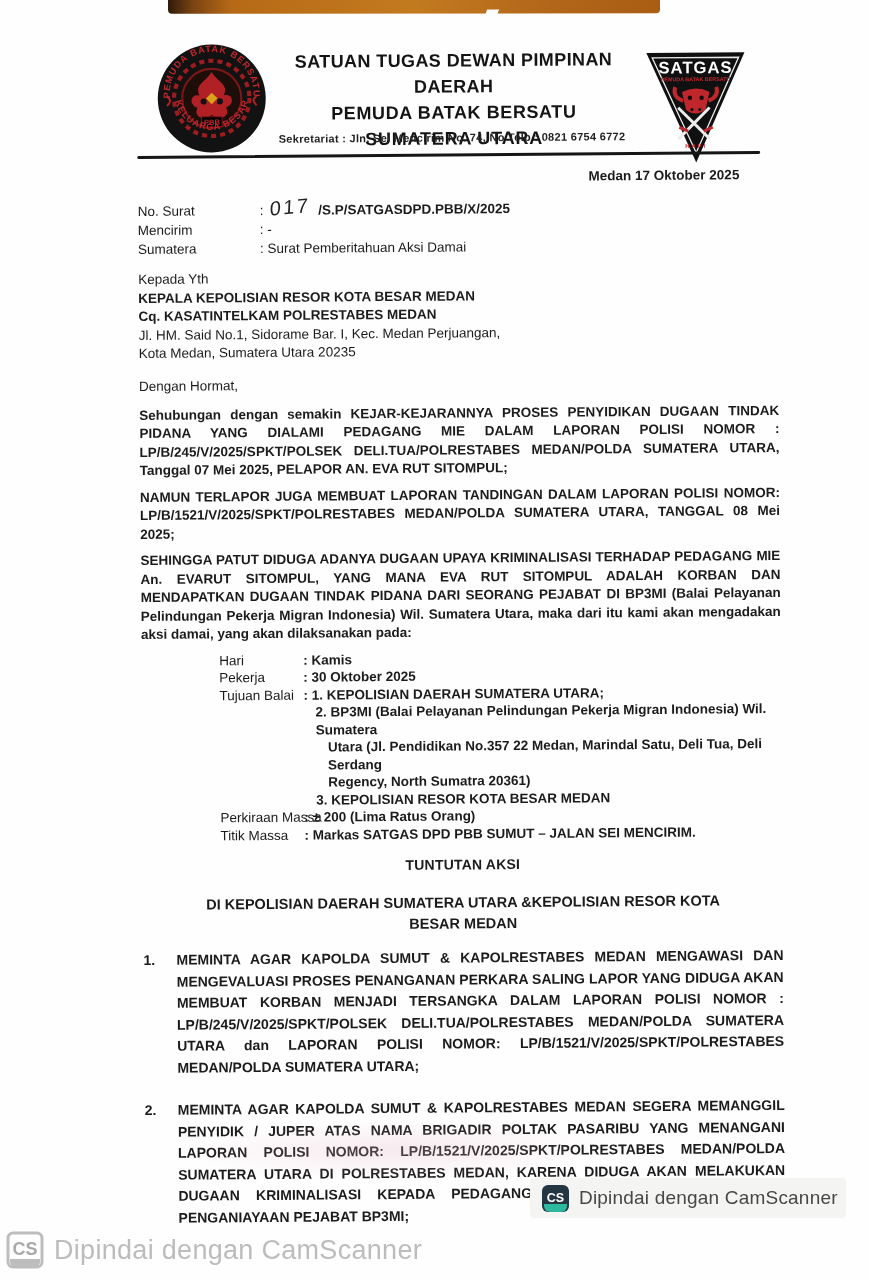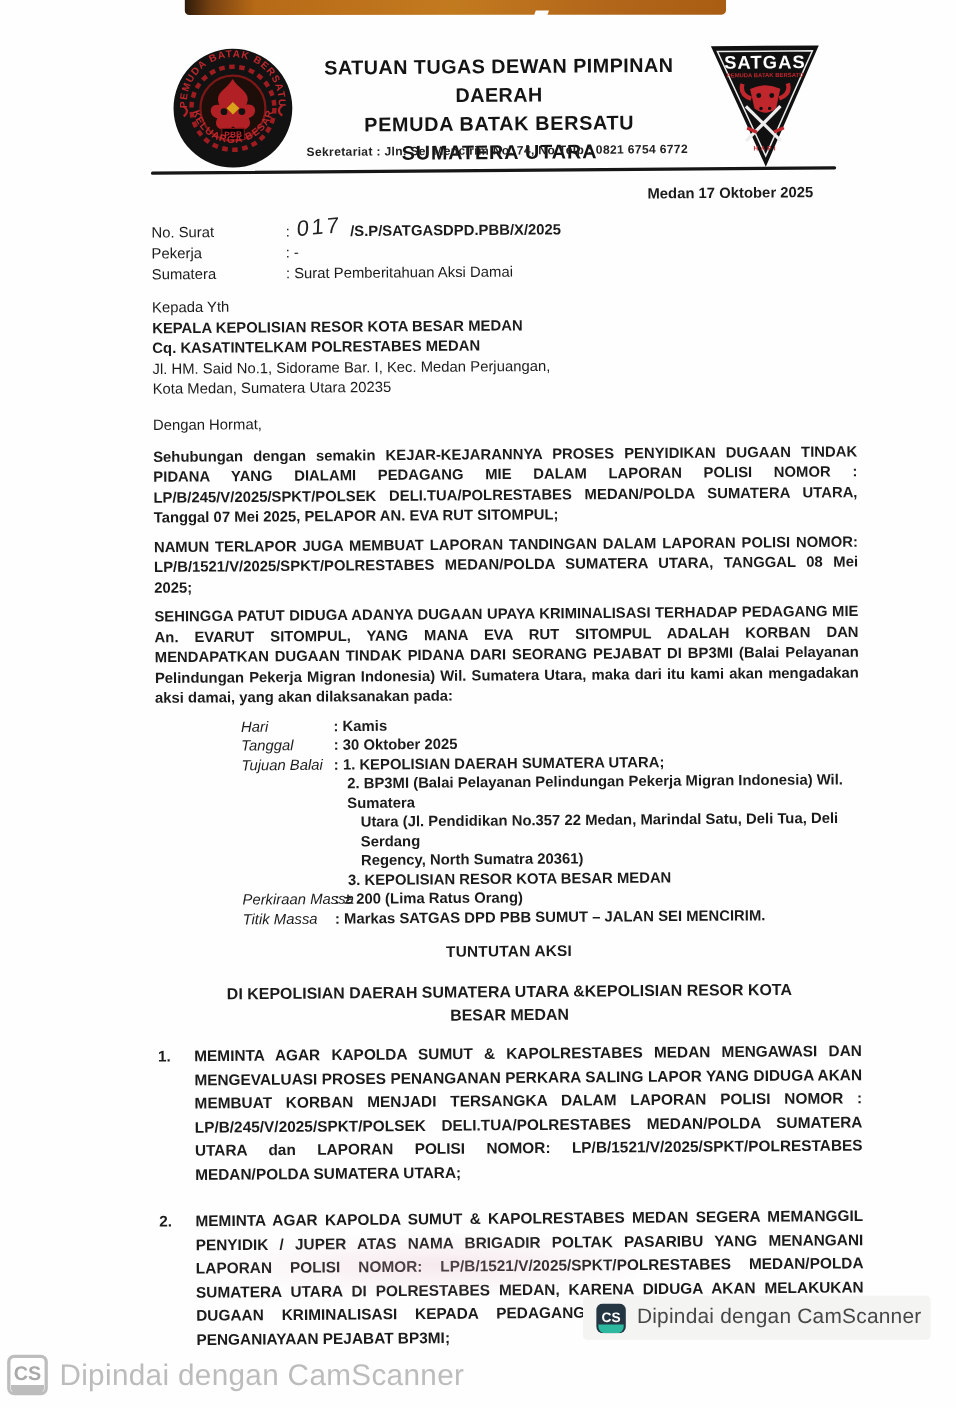--- a/index.html
+++ b/index.html
@@ -18,21 +18,21 @@
   
   .letterhead-text { position:absolute; left:262px; top:48px; width:390px; text-align:center; color:#141414; }
   .lh1 { font-size:18px; font-weight:bold; letter-spacing:0.4px; line-height:26px; }
   .lh2 { font-size:18px; font-weight:bold; letter-spacing:0.6px; line-height:26px; }
   .lh3 { font-size:18px; font-weight:bold; letter-spacing:0.8px; line-height:26px; }
   .secretariat { position:absolute; left:220px; top:132px; width:470px; text-align:center;
     font-size:11px; font-weight:bold; letter-spacing:0.3px; color:#222; }
   .head-rule { position:absolute; left:140px; top:154px; width:623px; height:3px; background:#161616; border-radius:2px; }
 
   .logo-left { position:absolute; left:160px; top:42px; }
-  .logo-right { position:absolute; left:648px; top:40px; }
+  .logo-right { position:absolute; left:648px; top:51px; }
 
   
   .body-text { position:absolute; left:140px; top:165px; width:640px; font-size:13.5px; }
   .date-line { margin-top:5px; padding-right:38px; text-align:right; font-weight:bold; font-size:13.5px; }
 
   .meta { margin-top:15px; }
   .meta-row { display:flex; line-height:19px; }
   .meta-label { width:122px; flex:none; }
   .meta-val { font-weight:600; }
   .handwritten { display:inline-block; font-size:20px; font-weight:400; letter-spacing:2.5px;
@@ -41,21 +41,21 @@
   .recipient { margin-top:12px; line-height:18.5px; }
   .recipient .b { font-weight:bold; }
 
   .opening { margin-top:15px; }
 
   .para { margin-top:13px; font-weight:600; line-height:18.5px; text-align:justify; }
   .para + .para { margin-top:8px; }
 
   .details { margin-top:8px; margin-left:78px; line-height:17.5px; }
   .d-row { display:flex; }
-  .d-label { width:84px; flex:none; white-space:nowrap;font-style:italic; }
+  .d-label { width:84px; flex:none; white-space:nowrap; }
   .d-val { font-weight:bold; }
   .d-sub { margin-left:96px; font-weight:bold; }
   .d-sub2 { margin-left:108px; font-weight:bold; }
 
   .sec-title { margin-top:14px; text-align:center; font-weight:bold; font-size:14px; letter-spacing:0.2px; }
   .sec-subtitle { margin-top:20px; margin-left:auto; margin-right:auto; width:520px; text-align:center;
     font-weight:bold; font-size:14.5px; line-height:21px; }
 
   .demand { margin-top:13px; display:flex; }
   .demand + .demand { margin-top:21px; }
@@ -147,21 +147,21 @@
       <div class="date-line">Medan 17 Oktober 2025</div>
 
       <div class="meta">
         <div class="meta-row">
           <span class="meta-label">No. Surat</span>
           <span>:</span>
           <span class="handwritten">017</span>
           <span class="meta-val">/S.P/SATGASDPD.PBB/X/2025</span>
         </div>
         <div class="meta-row">
-          <span class="meta-label">Pekerja</span>
+          <span class="meta-label">Mencirim</span>
           <span>: -</span>
         </div>
         <div class="meta-row">
           <span class="meta-label">Sumatera</span>
           <span>: Surat Pemberitahuan Aksi Damai</span>
         </div>
       </div>
 
       <div class="recipient">
         <div>Kepada Yth</div>
@@ -176,21 +176,21 @@
       <div class="para">Sehubungan dengan semakin KEJAR-KEJARANNYA PROSES PENYIDIKAN DUGAAN TINDAK PIDANA YANG DIALAMI PEDAGANG MIE DALAM LAPORAN POLISI NOMOR : LP/B/245/V/2025/SPKT/POLSEK DELI.TUA/POLRESTABES MEDAN/POLDA SUMATERA UTARA, Tanggal 07 Mei 2025, PELAPOR AN. EVA RUT SITOMPUL;</div>
       <div class="para">NAMUN TERLAPOR JUGA MEMBUAT LAPORAN TANDINGAN DALAM LAPORAN POLISI NOMOR: LP/B/1521/V/2025/SPKT/POLRESTABES MEDAN/POLDA SUMATERA UTARA, TANGGAL 08 Mei 2025;</div>
       <div class="para">SEHINGGA PATUT DIDUGA ADANYA DUGAAN UPAYA KRIMINALISASI TERHADAP PEDAGANG MIE An. EVARUT SITOMPUL, YANG MANA EVA RUT SITOMPUL ADALAH KORBAN DAN MENDAPATKAN DUGAAN TINDAK PIDANA DARI SEORANG PEJABAT DI BP3MI (Balai Pelayanan Pelindungan Pekerja Migran Indonesia) Wil. Sumatera Utara, maka dari itu kami akan mengadakan aksi damai, yang akan dilaksanakan pada:</div>
 
       <div class="details">
         <div class="d-row">
           <span class="d-label">Hari</span>
           <span class="d-val">: Kamis</span>
         </div>
         <div class="d-row">
-          <span class="d-label">Tanggal</span>
+          <span class="d-label">Pekerja</span>
           <span class="d-val">: 30 Oktober 2025</span>
         </div>
         <div class="d-row">
           <span class="d-label">Tujuan Balai</span>
           <span class="d-val">: 1. KEPOLISIAN DAERAH SUMATERA UTARA;</span>
         </div>
         <div class="d-sub">2. BP3MI (Balai Pelayanan Pelindungan Pekerja Migran Indonesia) Wil. Sumatera</div>
         <div class="d-sub2">Utara (Jl. Pendidikan No.357 22 Medan, Marindal Satu, Deli Tua, Deli Serdang</div>
         <div class="d-sub2">Regency, North Sumatra 20361)</div>
         <div class="d-sub">3. KEPOLISIAN RESOR KOTA BESAR MEDAN</div>

